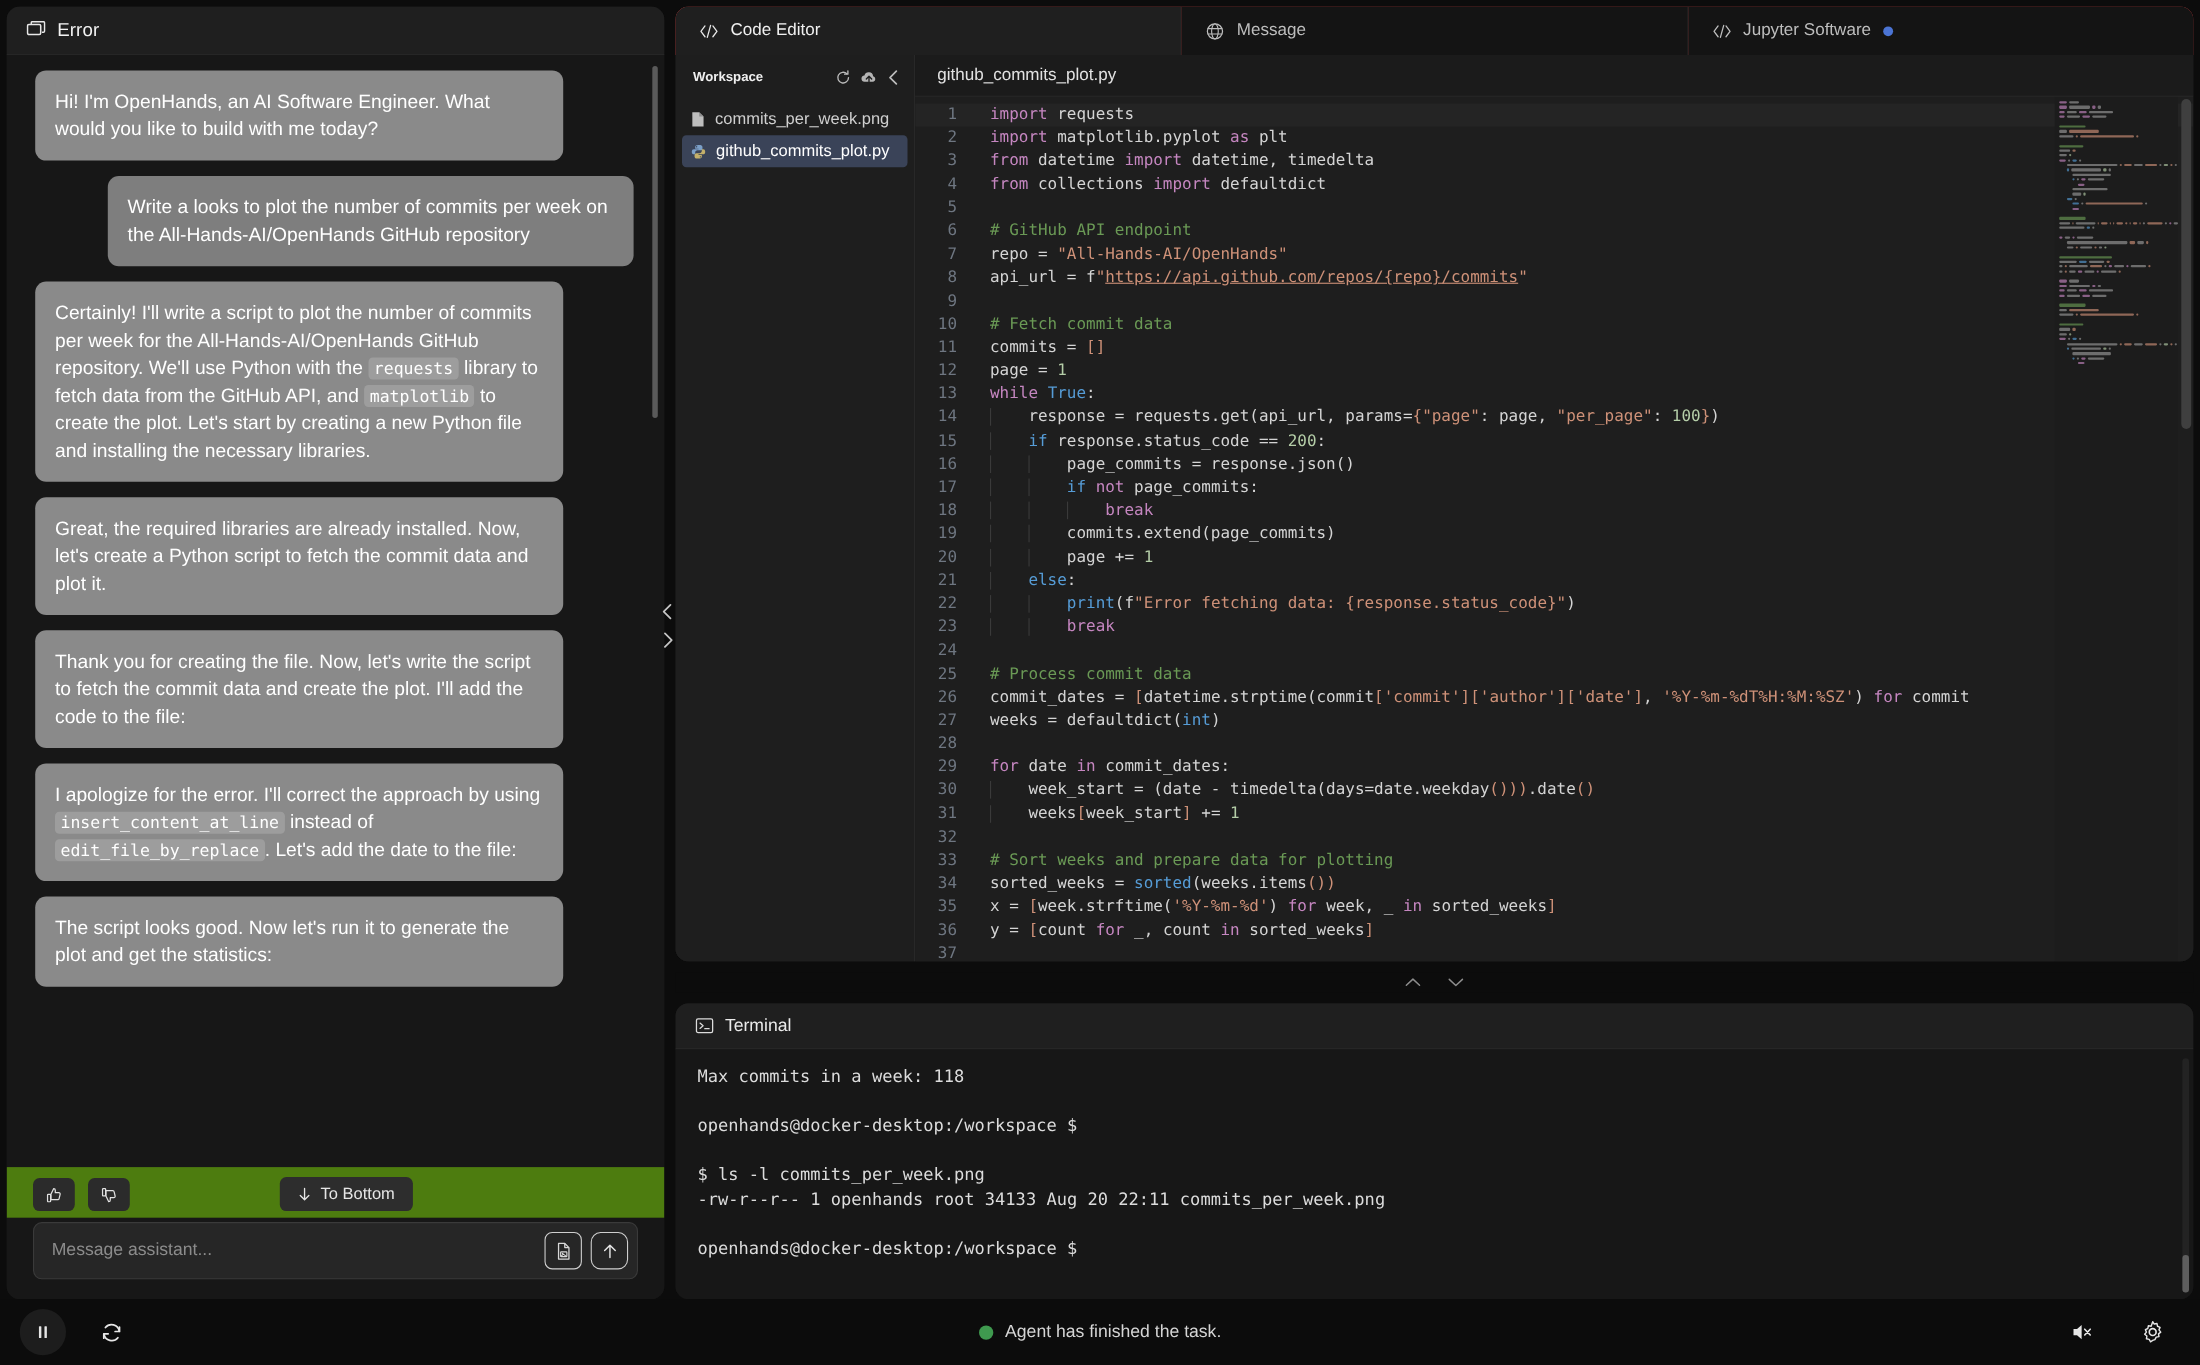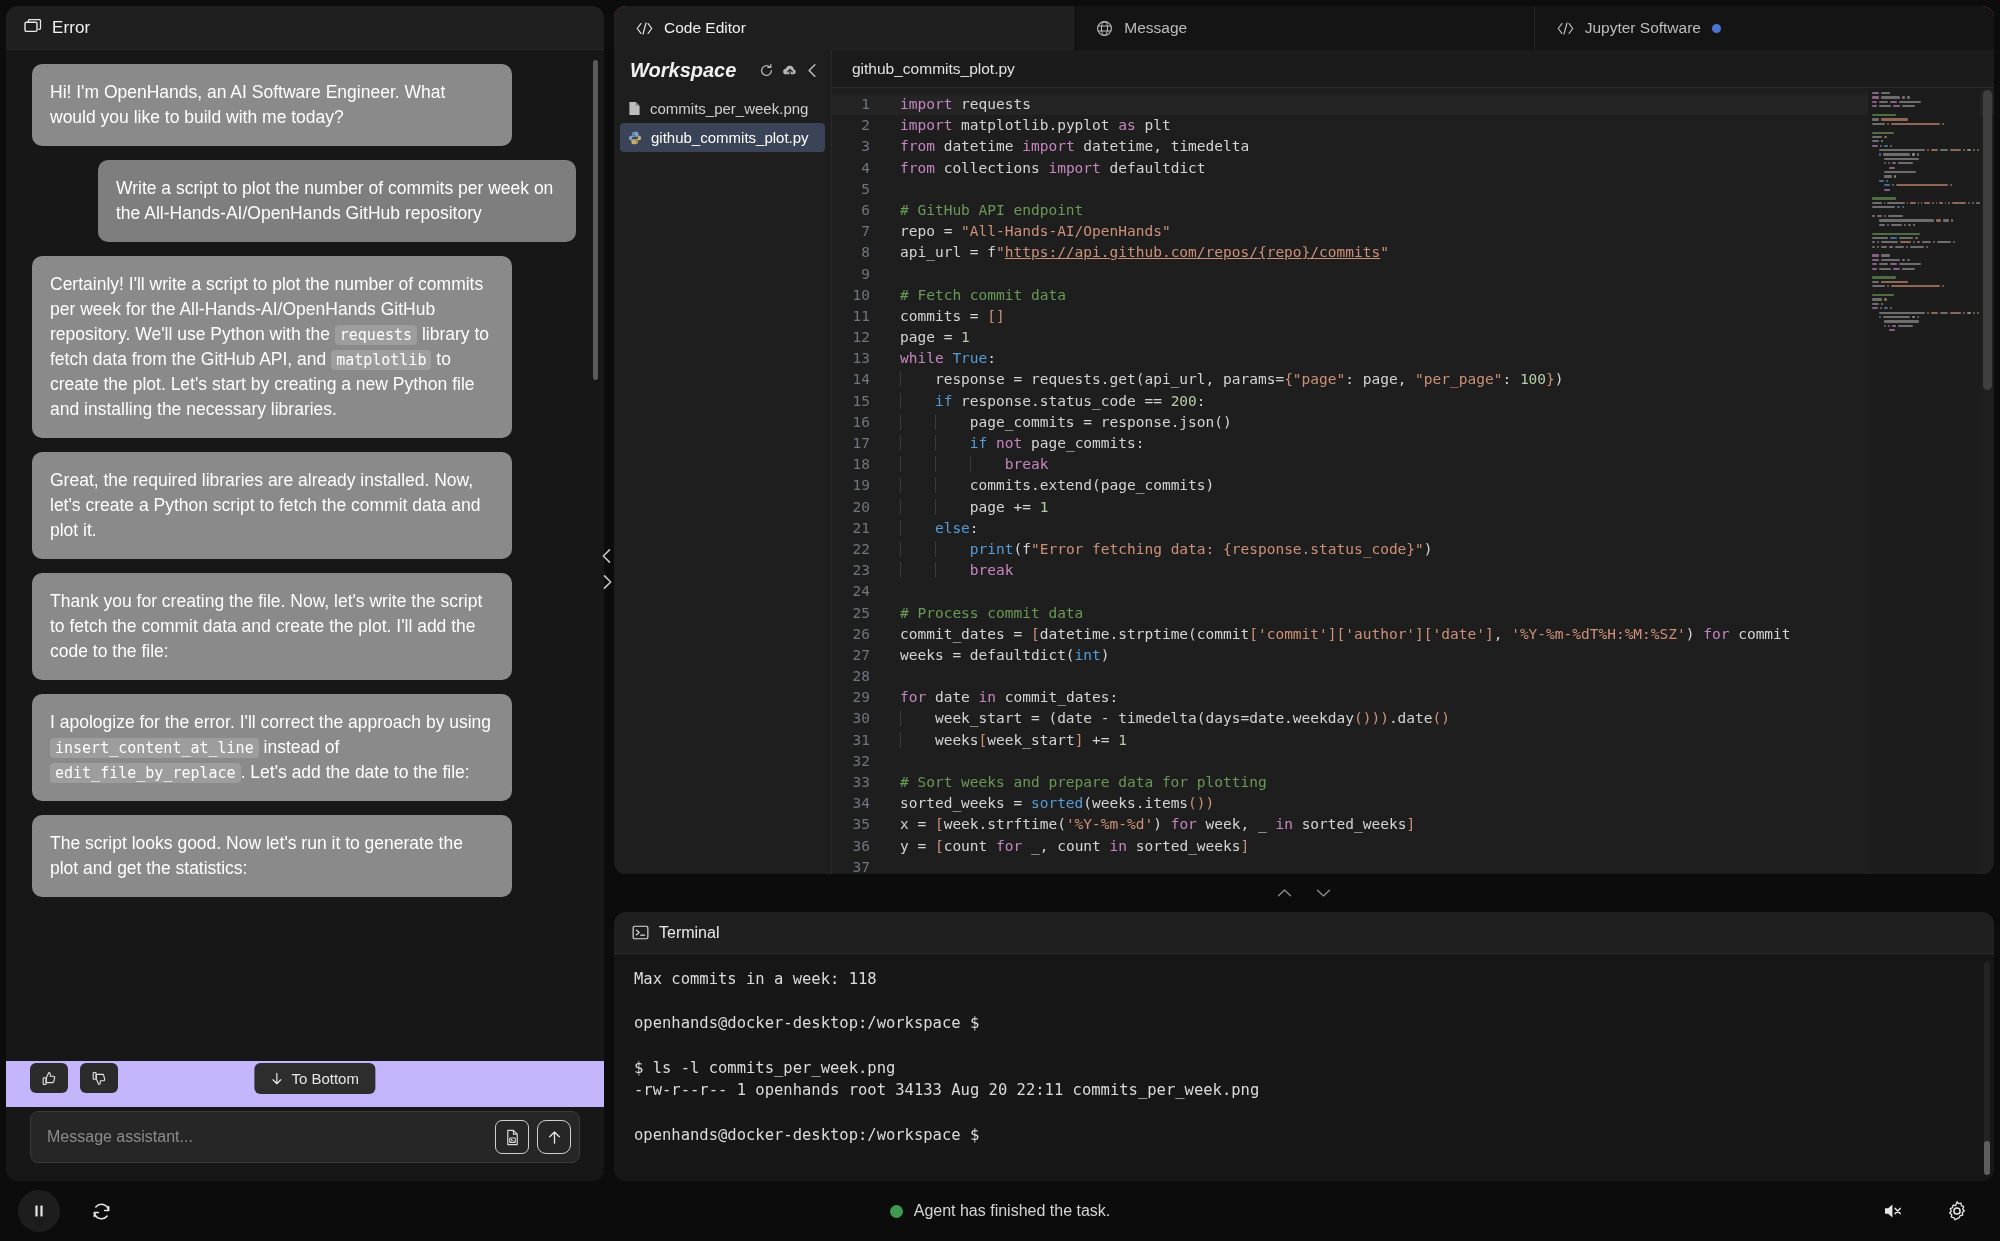--- a/index.html
+++ b/index.html
@@ -92,23 +92,23 @@
   .chat-scroll-thumb {
     position: absolute;
     top: 0; left: 0;
     width: 5px; height: 320px;
     background: #5a5a5a;
     border-radius: 3px;
   }
   .chat-actions {
     flex: 0 0 auto;
     display: flex;
-    align-items: flex-start;
+    align-items: flex-end;
     padding: 2px 24px 6px 24px;
-    background: #c4b5fd;
+    background: #4d7c0f;
     position: relative;
     height: 46px;
   }
   .icon-btn-sm {
     width: 38px; height: 30px;
     border-radius: 6px;
     background: #2b2b2b;
     display: flex; align-items: center; justify-content: center;
     margin-right: 12px;
     border: none;
@@ -233,25 +233,24 @@
     flex-direction: column;
   }
   .workspace-head {
     height: 40px;
     display: flex;
     align-items: center;
     padding: 0 12px 0 16px;
     gap: 8px;
   }
   .workspace-head .wtitle {
-    font-size: 20px;
+    font-size: 12px;
     font-weight: bold;
     color: #f0f0f0;
     flex: 1 1 auto;
-    font-style: italic;
   }
   .wicon { cursor: pointer; opacity: .85; line-height: 0; }
   .file-list { padding: 4px 6px; }
   .file-row {
     display: flex;
     align-items: center;
     gap: 9px;
     padding: 6px 8px;
     border-radius: 4px;
     font-size: 15px;
@@ -460,21 +459,21 @@
             <rect x="1" y="3.2" width="12" height="9.2" rx="1.3" stroke="#e8e8e8" stroke-width="1.4"></rect>
             <path d="M4.4 3.2V1.7a1 1 0 0 1 1-1h10.1a1 1 0 0 1 1 1v7.6a1 1 0 0 1-1 1h-1.3" stroke="#e8e8e8" stroke-width="1.3" fill="none"></path>
           </svg>
         </span>
         <span class="title">Error</span>
       </div>
 
       <div class="chat-body">
         <div class="msg assistant"><span>Hi! I'm OpenHands, an AI Software Engineer. What would you like to build with me today?</span></div>
 
-        <div class="msg user"><span>Write a script to plot the number of commits per week on the All-Hands-AI/OpenHands GitHub repository</span></div>
+        <div class="msg user"><span>Write a looks to plot the number of commits per week on the All-Hands-AI/OpenHands GitHub repository</span></div>
 
         <div class="msg assistant"><span>Certainly! I'll write a script to plot the number of commits per week for the All-Hands-AI/OpenHands GitHub repository. We'll use Python with the </span><code>requests</code><span> library to fetch data from the GitHub API, and </span><code>matplotlib</code><span> to create the plot. Let's start by creating a new Python file and installing the necessary libraries.</span></div>
 
         <div class="msg assistant"><span>Great, the required libraries are already installed. Now, let's create a Python script to fetch the commit data and plot it.</span></div>
 
         <div class="msg assistant"><span>Thank you for creating the file. Now, let's write the script to fetch the commit data and create the plot. I'll add the code to the file:</span></div>
 
         <div class="msg assistant"><span>I apologize for the error. I'll correct the approach by using </span><code>insert_content_at_line</code><span> instead of </span><code>edit_file_by_replace</code><span>. Let's add the date to the file:</span></div>
 
         <div class="msg assistant"><span>The script looks good. Now let's run it to generate the plot and get the statistics:</span></div>

